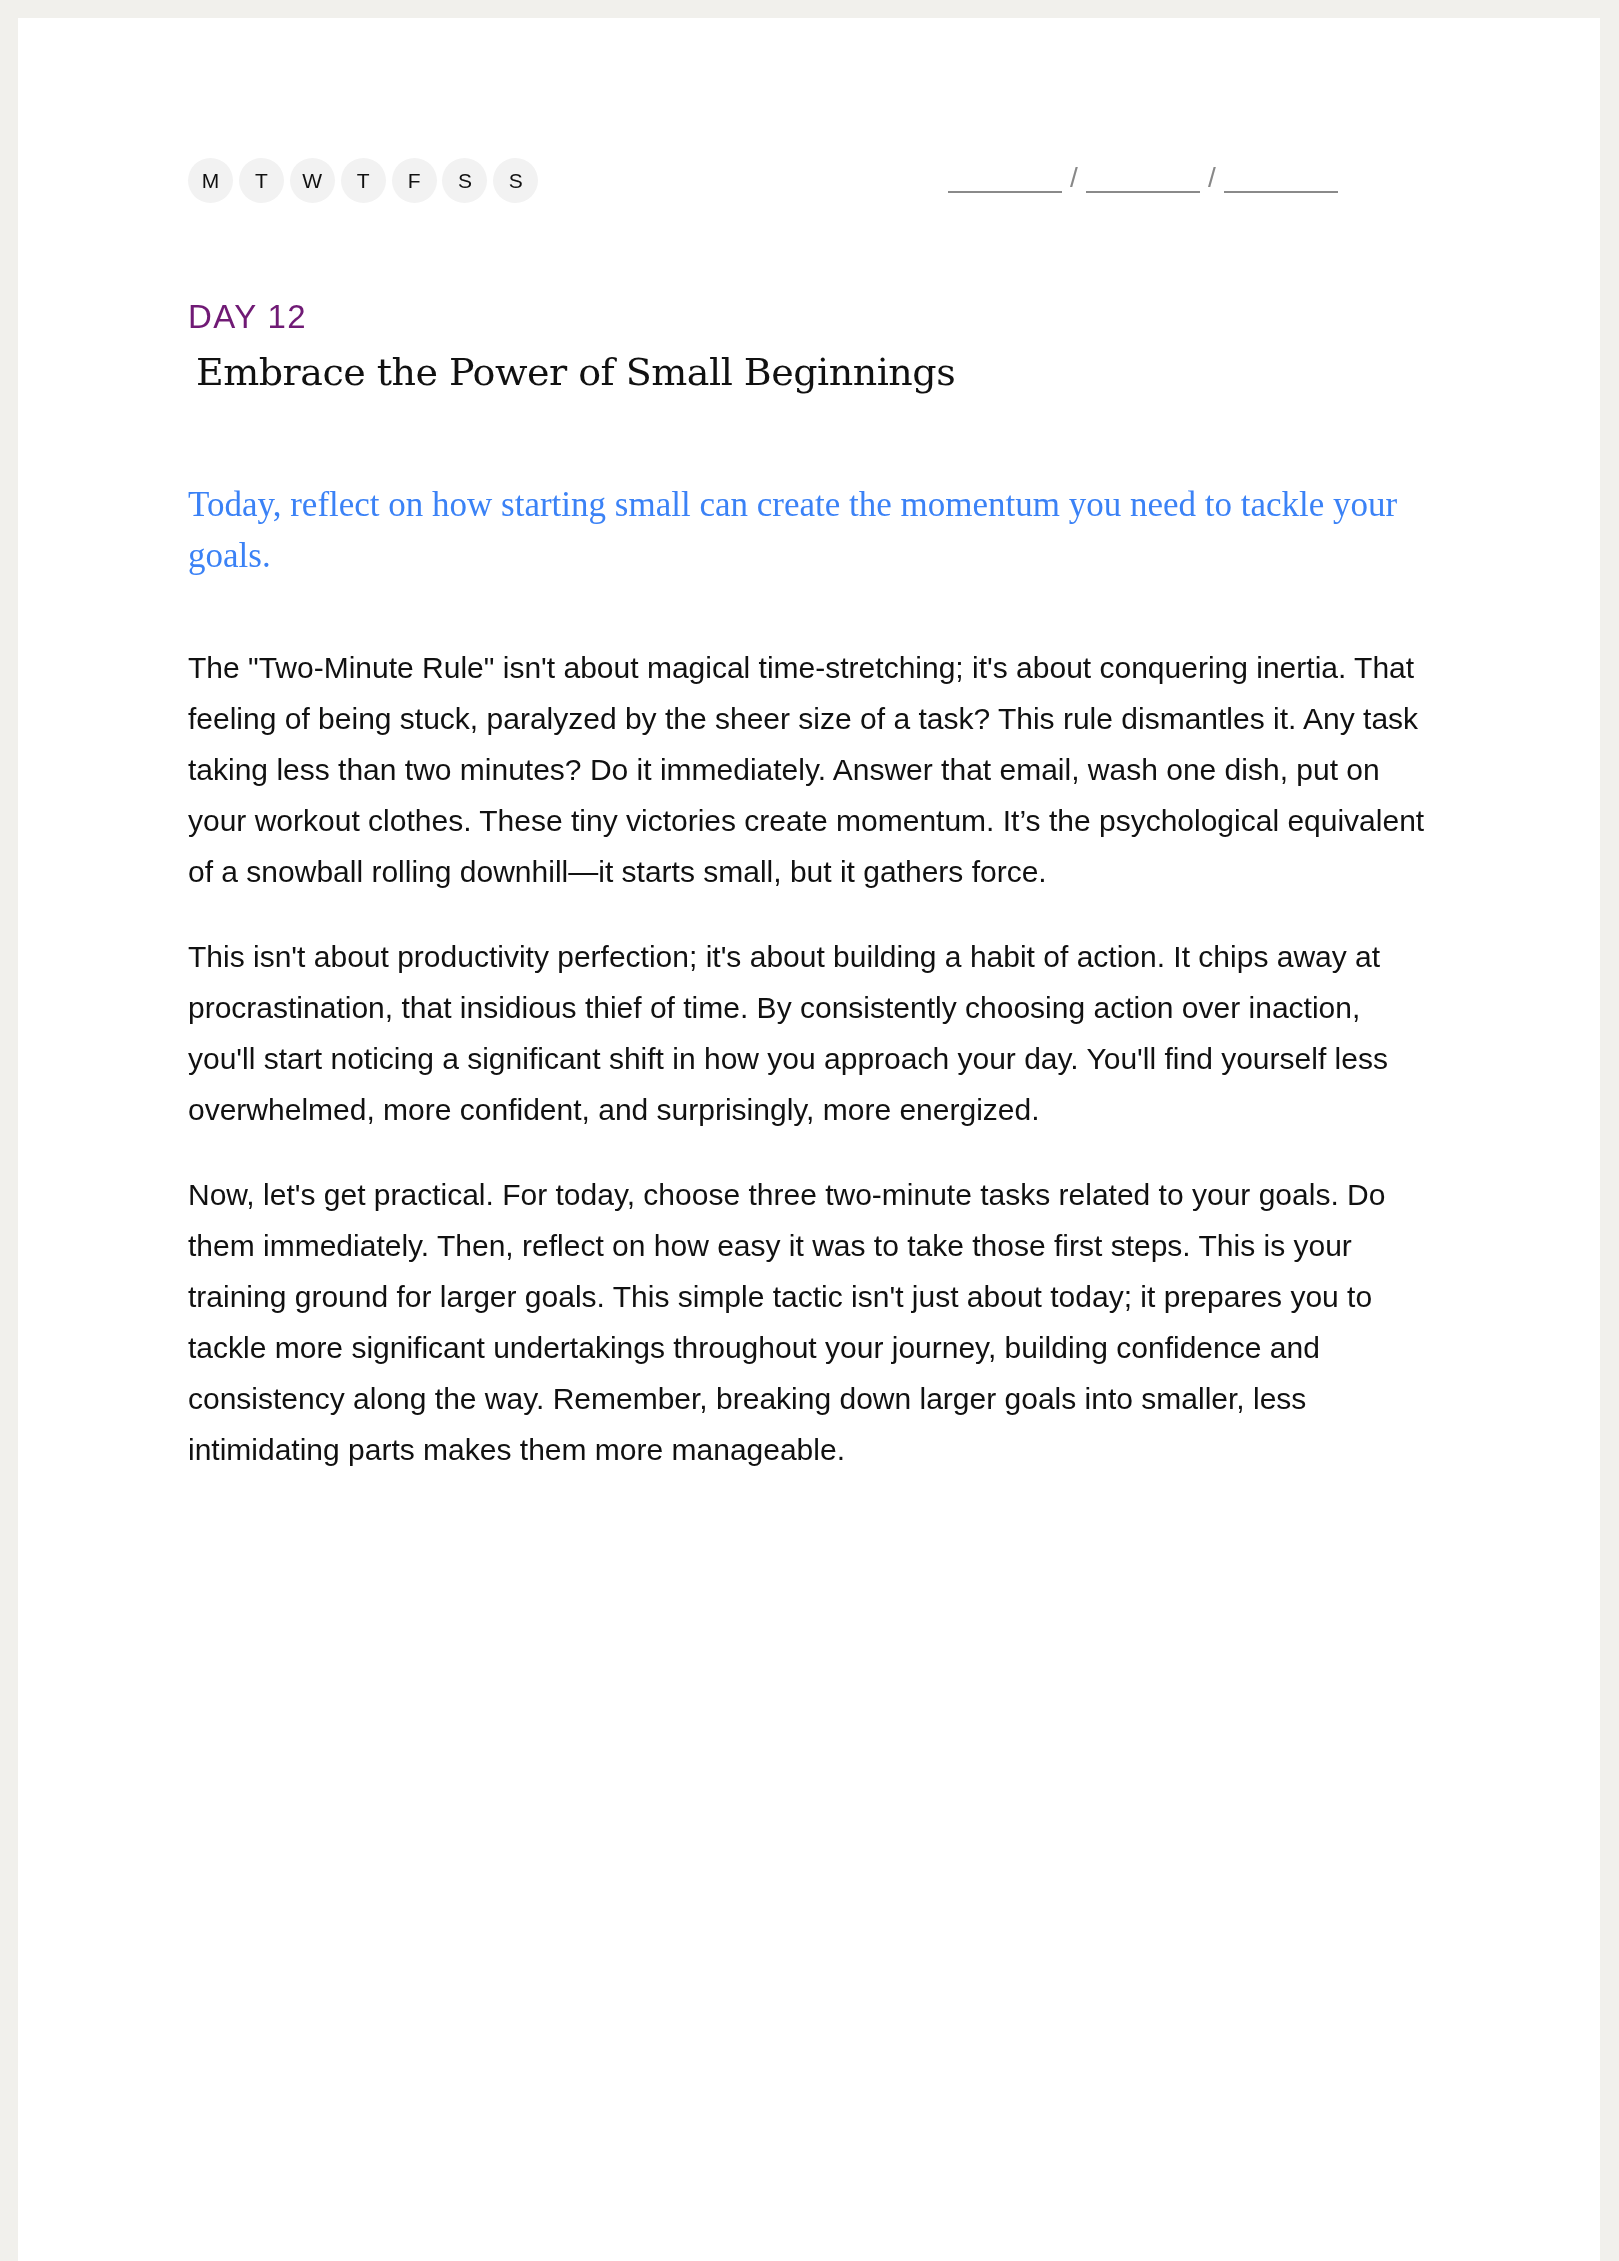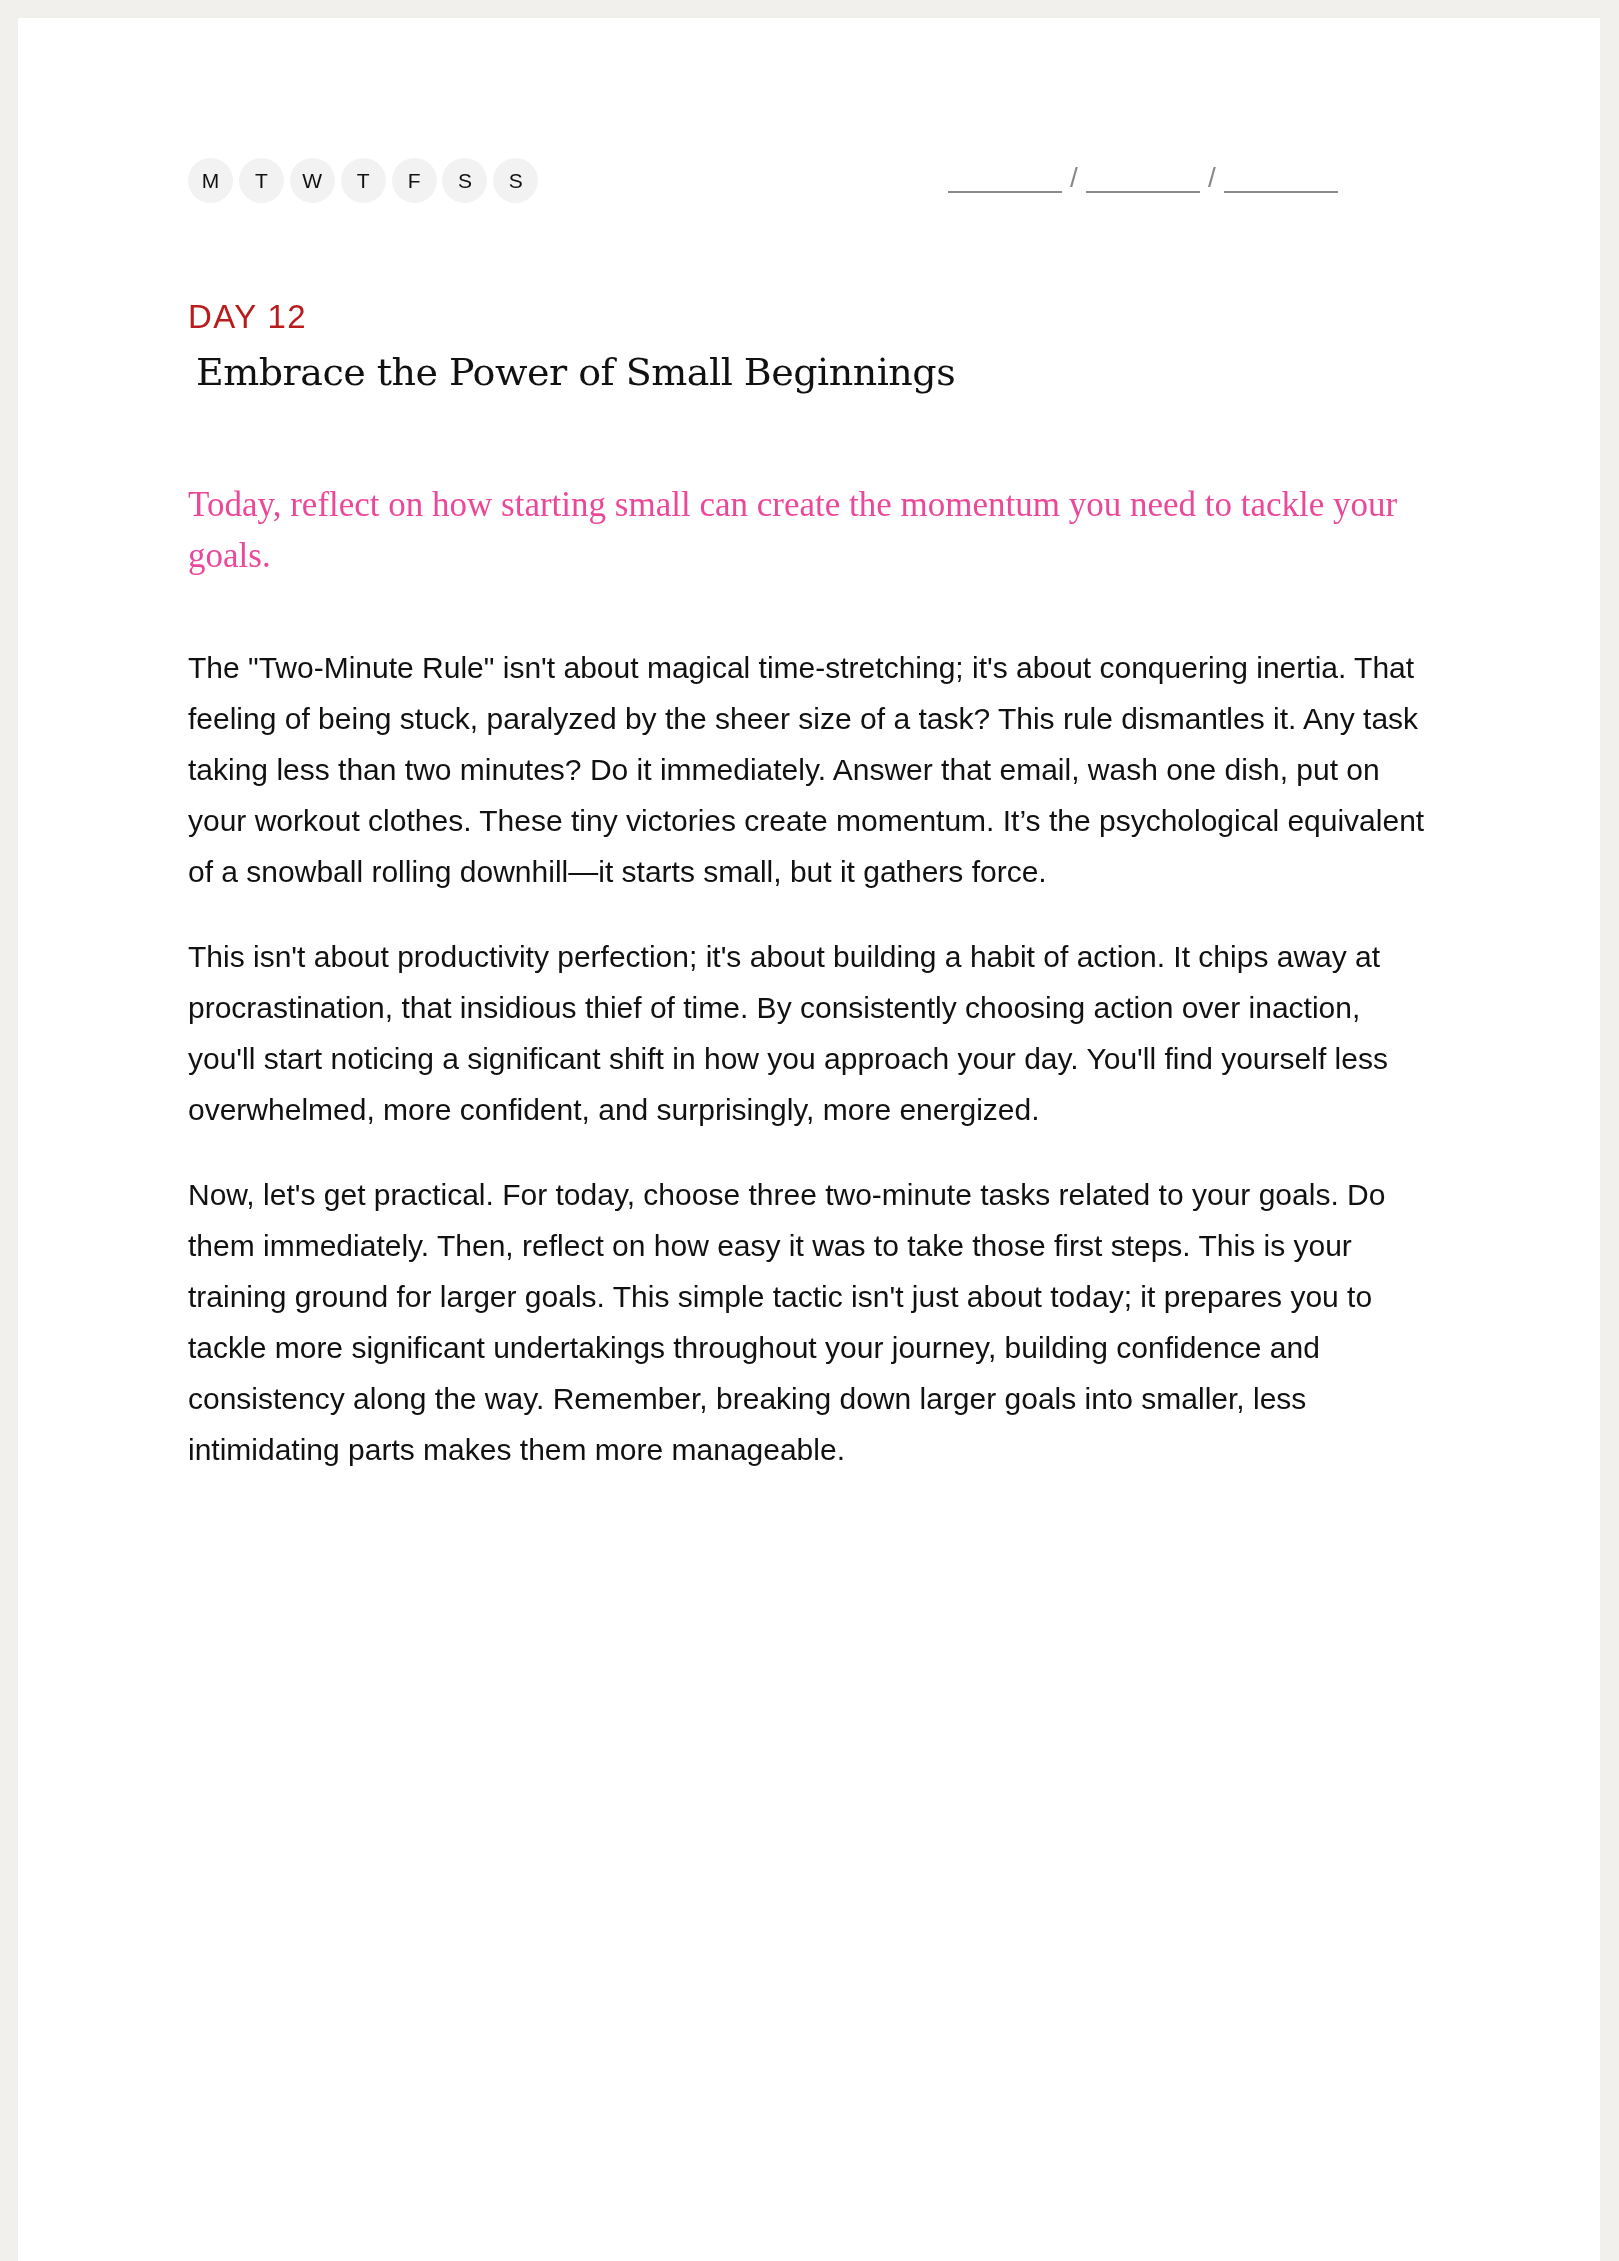--- a/index.html
+++ b/index.html
@@ -48,32 +48,32 @@
       display: inline-block; width: 114px; height: 0;
       border-bottom: 2.7px solid #8a8a8a;
       margin-bottom: 10px;
     }
     .date-sep {
       font-size: 28px; margin: 0 8.1px 11px 8.1px; line-height: 1;
     }
     .day-label {
       position: absolute; top: 280px; left: 0;
       font-family: "Liberation Sans", sans-serif;
-      font-size: 33px; color: #b91c1c; letter-spacing: 1.4px;
+      font-size: 33px; color: #701a75; letter-spacing: 1.4px;
     }
     .title {
       position: absolute; top: 332px; left: 8px;
       font-family: "DejaVu Serif", serif;
       font-size: 38px; color: #111; margin: 0; font-weight: normal;
       letter-spacing: -0.5px;
     }
     .intro {
       position: absolute; top: 461px; left: 0; width: 1221px;
       font-family: "Liberation Serif", serif;
-      font-size: 35px; line-height: 51px; color: #ec4899; margin: 0;
+      font-size: 35px; line-height: 51px; color: #3b82f6; margin: 0;
     }
     .body {
       position: absolute; top: 624px; left: 0; width: 1239px;
       font-family: "Liberation Sans", sans-serif;
       font-size: 30px; line-height: 51px; color: #111;
     }
     .body p { margin: 0 0 34px 0; }
   </style>
 </head>
 <body>

